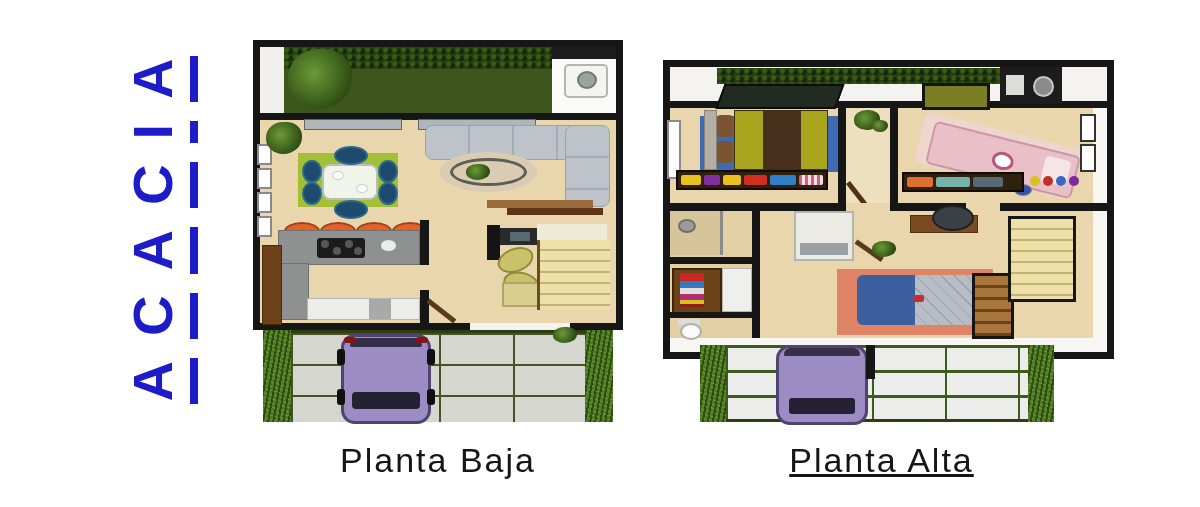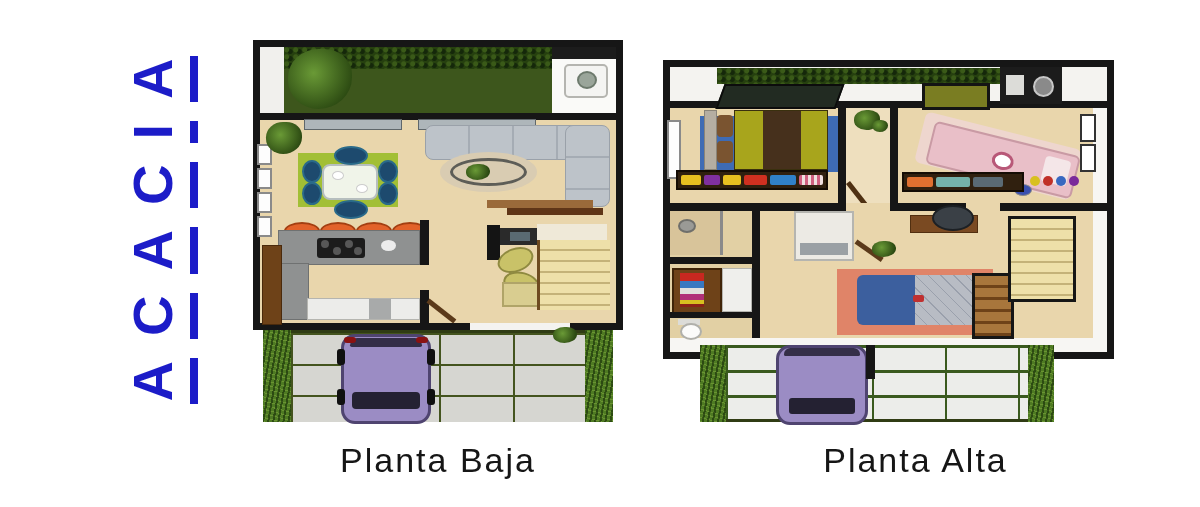--- a/index.html
+++ b/index.html
@@ -10,21 +10,21 @@
   
   .brand{left:0px;top:175px;width:360px;height:110px;transform:rotate(-90deg);
          display:flex;justify-content:center;align-items:flex-start;gap:19px;}
   .bl{font-weight:bold;font-size:56px;line-height:1;color:#1c1cc8;
       border-bottom:8px solid #1c1cc8;padding:0 3px 9px 3px;}
 
   
   .caption{top:441px;height:36px;font-size:34px;letter-spacing:2px;color:#161616;
            text-align:center;}
   .cap-g{left:253px;width:370px;}
-  .cap-u{left:697px;width:437px;}
+  .cap-u{left:663px;width:437px;text-decoration:underline;}
 
   
   .grass{background-color:#4e7a22;
     background-image:repeating-linear-gradient(100deg,rgba(15,35,4,.55) 0 2px,transparent 2px 5px),
                      repeating-linear-gradient(15deg,rgba(140,180,70,.45) 0 1px,transparent 1px 4px);}
   .hedge{background-color:#26400f;
     background-image:radial-gradient(circle at 30% 40%,#3a5a18 0 2px,transparent 3px),
                      radial-gradient(circle at 70% 65%,#15280a 0 2px,transparent 3px);
     background-size:9px 7px;}
   .plant{border-radius:50% 45% 55% 50%;

